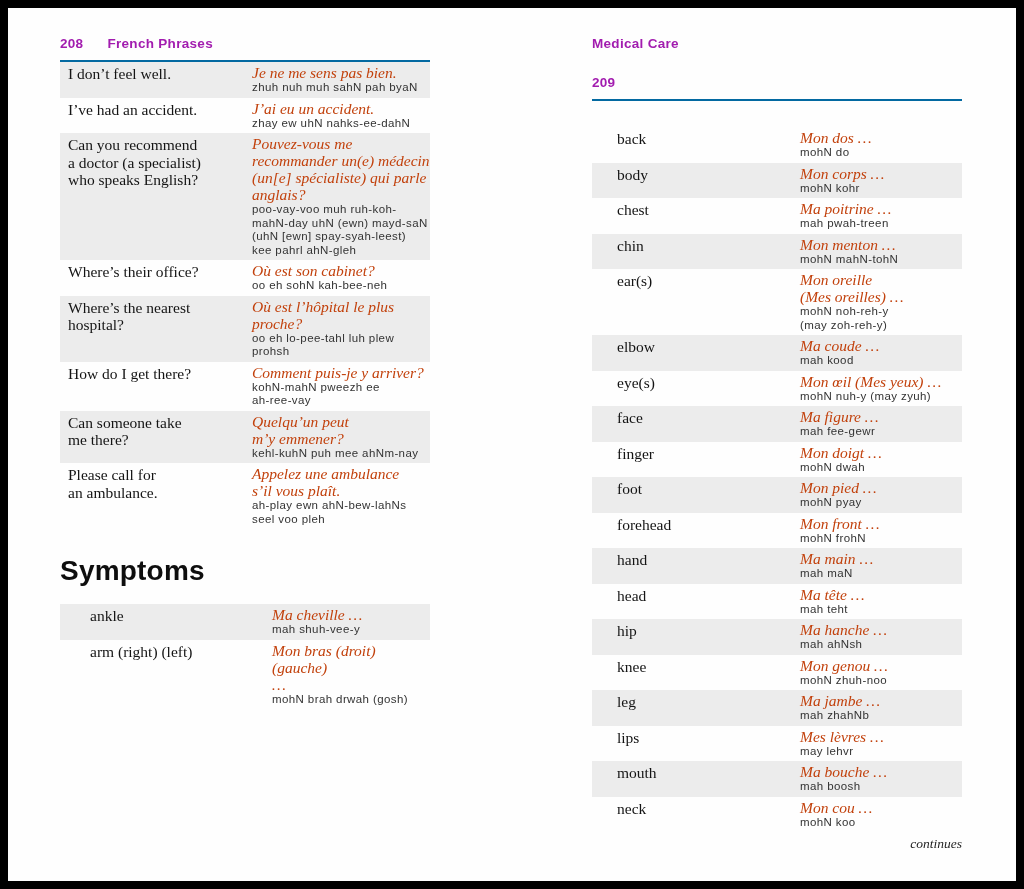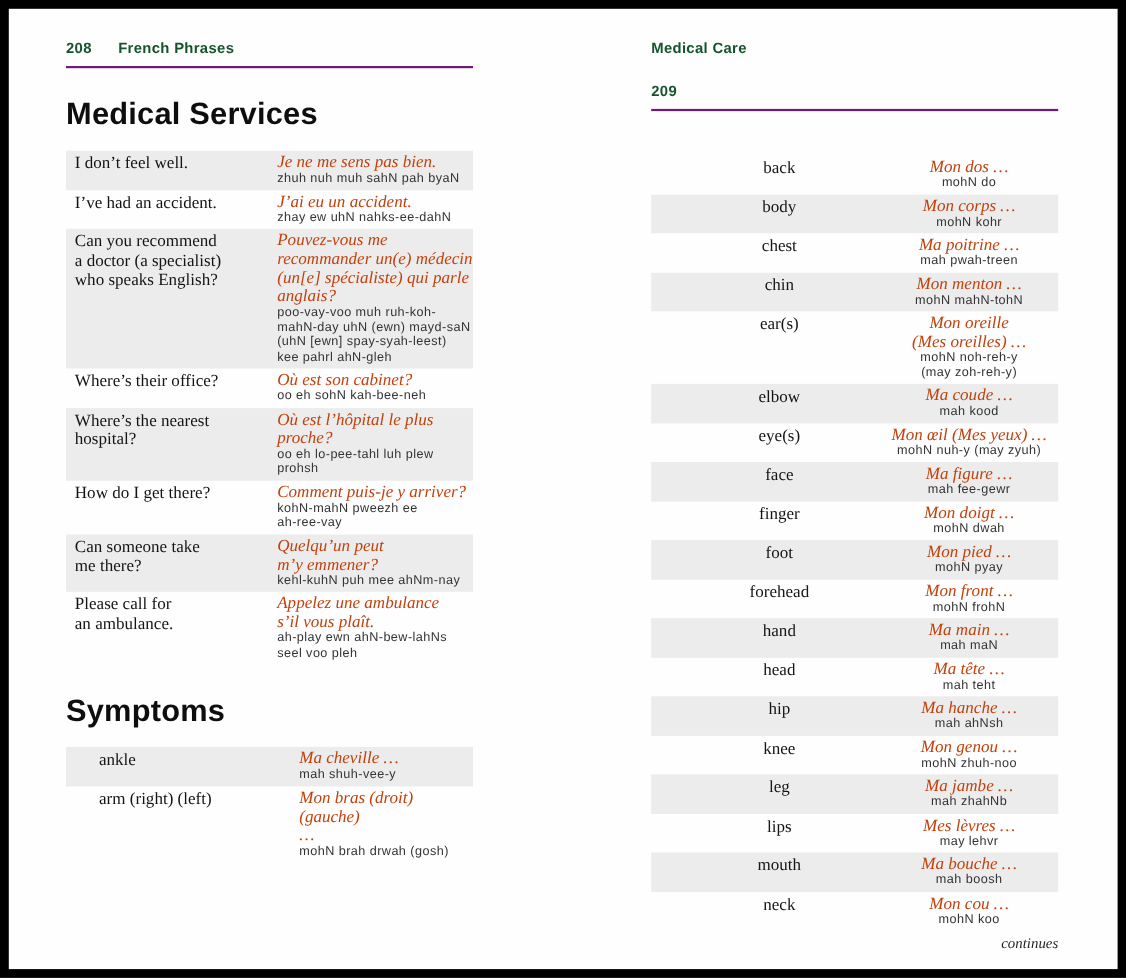--- a/index.html
+++ b/index.html
@@ -15,22 +15,22 @@
     position:absolute;left:8px;top:8px;width:1008px;height:873px;
     background:#fefefe;
   }
   .col{position:absolute;top:28px;width:370px;}
   .col-left{left:52px;}
   .col-right{left:584px;}
 
   .running-head{
     display:flex;align-items:baseline;gap:24px;
     font-family:"Liberation Sans",sans-serif;font-weight:bold;font-size:13.5px;
-    color:#14532d;letter-spacing:.3px;
-    border-bottom:2px solid #701a75;padding-bottom:9px;
+    color:#a21caf;letter-spacing:.3px;
+    border-bottom:2px solid #0369a1;padding-bottom:9px;
   }
   .running-head.align-right{justify-content:flex-end;flex-direction:column;}
 
   .section-heading{
     font-family:"Liberation Sans",sans-serif;font-weight:bold;
     font-size:28px;color:#0e0e0e;letter-spacing:.2px;
     margin:26px 0 17px 0;
   }
 
   .ptable{width:100%;}
@@ -49,38 +49,37 @@
     font:italic 15.5px/17px "Liberation Serif",serif;color:#c2410c;
     white-space:pre-line;
   }
   .pron{
     font:11.5px/13.5px "Liberation Sans",sans-serif;
     letter-spacing:.4px;color:#333;white-space:pre-line;
   }
   .prow.indent .cell-en{padding-left:30px;}
   .prow.indent .cell-fr{padding-left:20px;}
 
-  .col-right .ptable{margin-top:40px;text-align:center;}
+  .col-right .ptable{margin-top:26px;}
   .page-footer{
     margin-top:4px;text-align:right;
     font:italic 13.5px "Liberation Serif",serif;color:#1f1f1f;
   }
 </style>
 </head>
 <body>
 
 <div class="page">
 
   <div class="col col-left">
     <div class="running-head">
       <span>208</span>
       <span>French Phrases</span>
     </div>
 
-    <div class="section-heading">Medical Services</div>
     <div class="ptable shade-odd">
         <div class="prow">
           <div class="cell-en">I don’t feel well.</div>
           <div class="cell-fr">
             <div class="fr">Je ne me sens pas bien.</div>
             <div class="pron">zhuh nuh muh sahN pah byaN</div>
           </div>
         </div>
         <div class="prow">
           <div class="cell-en">I’ve had an accident.</div>

